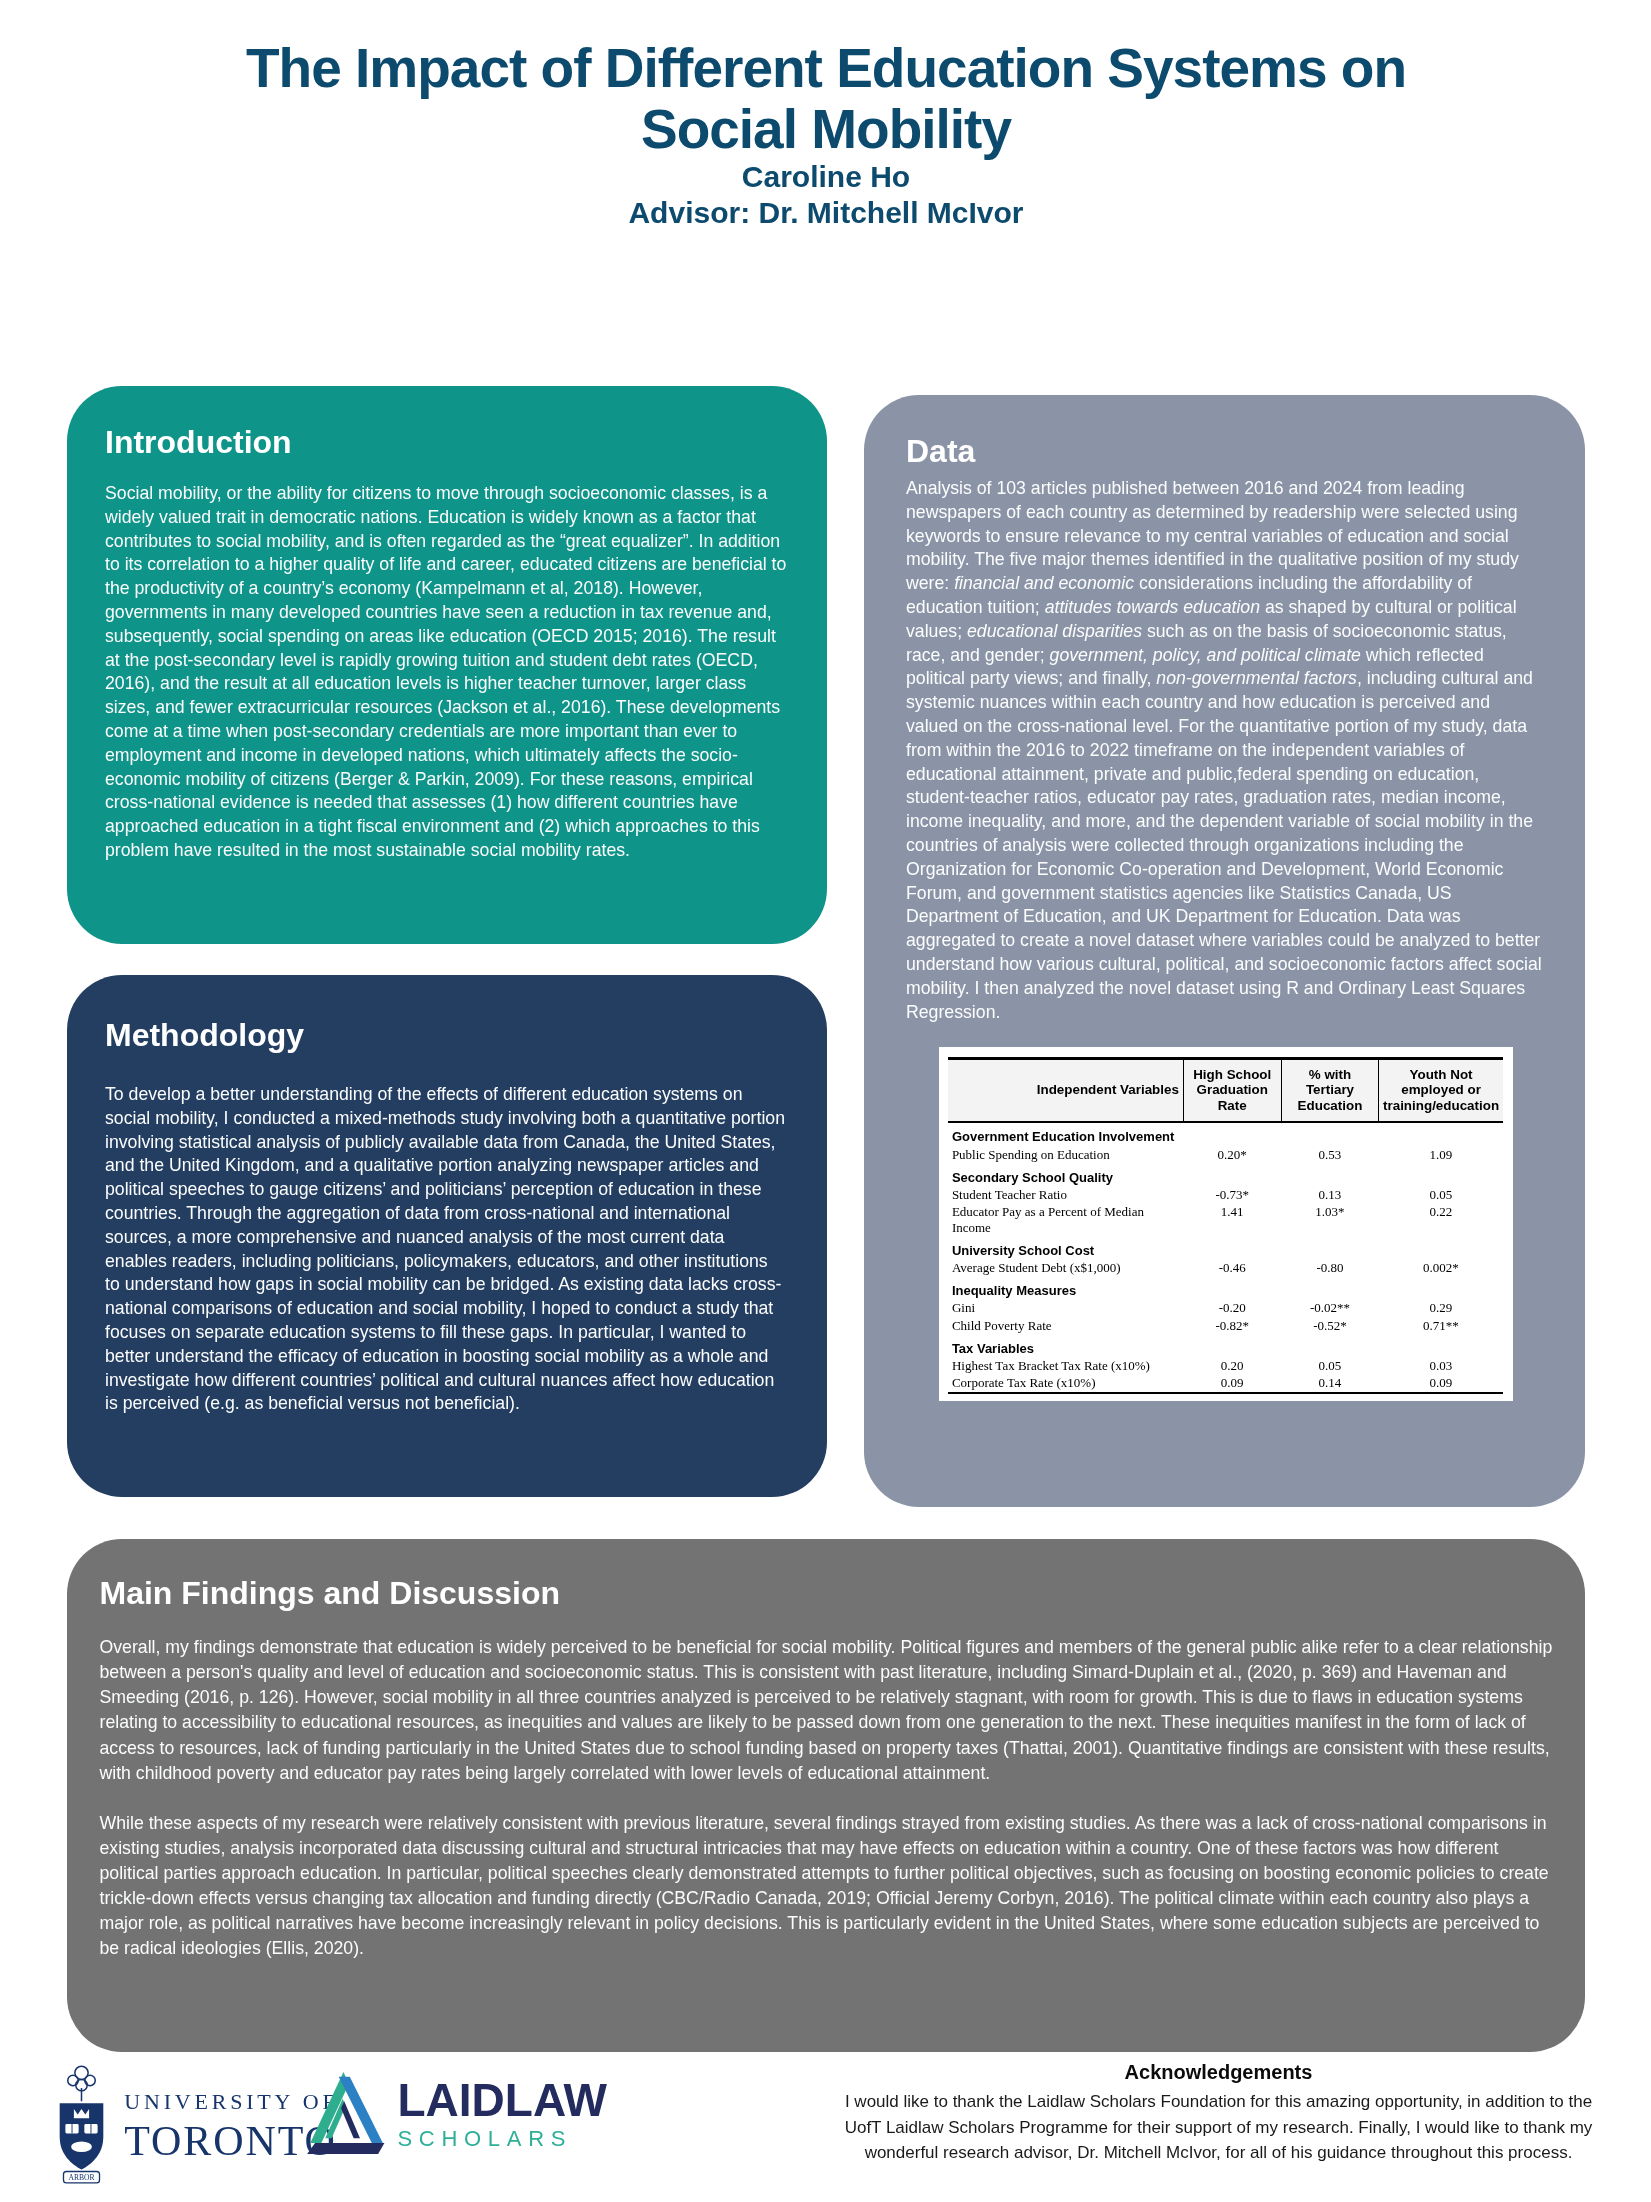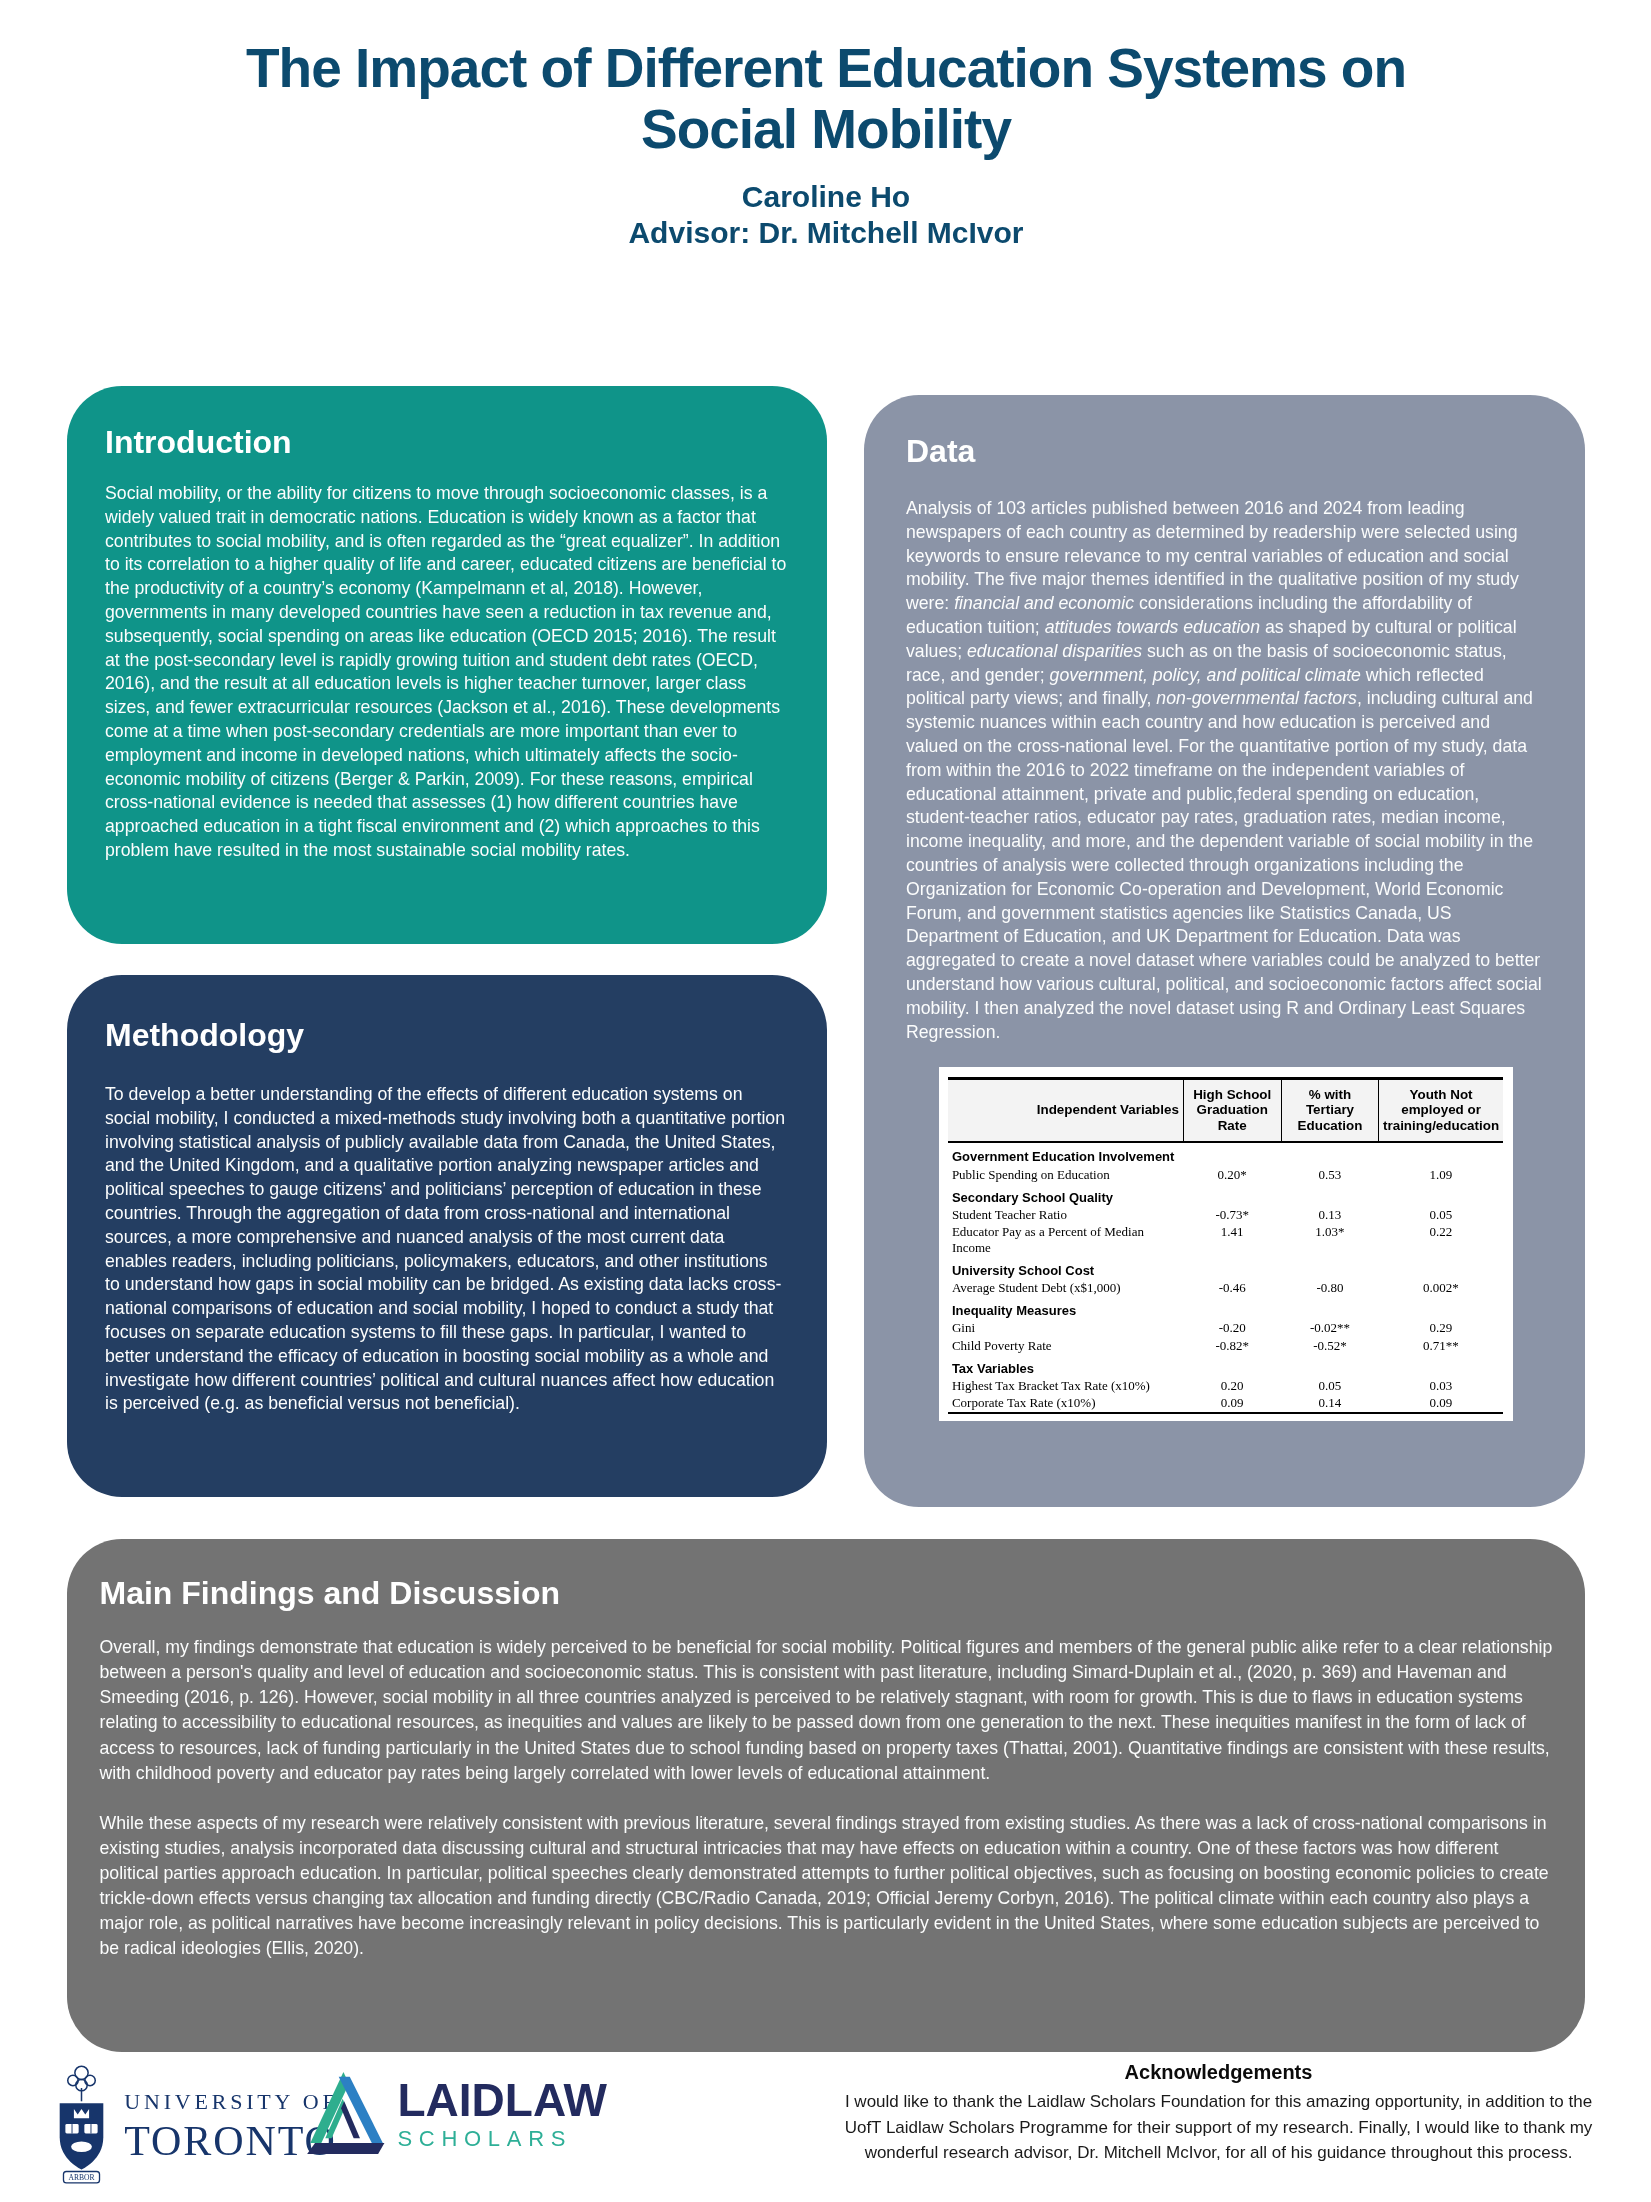--- a/index.html
+++ b/index.html
@@ -3,35 +3,35 @@
 <meta charset="utf-8">
 <style>
   * { margin:0; padding:0; box-sizing:border-box; }
   html,body { background:#ffffff; }
   body { font-family:"Liberation Sans", sans-serif; }
   .page { position:relative; width:1652px; height:2202px; background:#ffffff; overflow:hidden; }
 
   
   .header { position:absolute; top:38px; left:0; width:100%; text-align:center; color:#0c4a6e; }
   .title { font-size:55px; line-height:1.1; font-weight:800; letter-spacing:-1px; }
-  .byline { margin-top:21px; font-size:30px; font-weight:700; }
+  .byline { margin-top:1px; font-size:30px; font-weight:700; }
   .advisor { margin-top:1.9px; font-size:30px; font-weight:700; }
 
   
   .panel { position:absolute; border-radius:55px; color:#fcfdfd; }
   .panel h2 { font-size:32px; font-weight:700; color:#ffffff; }
   .panel .panel-body { font-size:17.7px; line-height:1.345; }
 
   .panel-intro   { left:67px;  top:386px;  width:760px;  height:558px;  background:#0F9489; padding:38px 40px 0 38px; }
   .panel-data    { left:864px; top:395px;  width:721px;  height:1112px; background:#8B94A7; padding:38px 40px 0 42px; }
   .panel-method  { left:67px;  top:975px; width:760px;  height:522px;  background:#243E62; padding:42px 40px 0 38px; }
   .panel-find    { left:67px;  top:1539px; width:1518px; height:513px;  background:#737373; padding:36px 32.5px 0 32.5px; }
 
   .panel-intro .panel-body  { margin-top:21px; }
-  .panel-data .panel-body   { margin-top:27px; }
+  .panel-data .panel-body   { margin-top:7px; }
   .panel-method .panel-body { margin-top:29px; }
   .panel-find .panel-body   { margin-top:23px; font-size:17.7px; line-height:1.42; }
   .panel-find .panel-body p + p { margin-top:25px; }
 
   
   .table-wrap { margin:23px auto 0 auto; width:574px; background:#ffffff; padding:9.6px 9.6px 7.6px 9.6px; }
   table.regress { width:100%; border-collapse:collapse; color:#000; border-top:3.8px solid #000; border-bottom:2.9px solid #000;
                   font-family:"Liberation Serif", serif; font-size:13px; line-height:1.18; }
   table.regress thead th { font-family:"Liberation Sans", sans-serif; font-weight:700; font-size:13.4px; background:#f3f3f3;
                   border-bottom:2.9px solid #000; border-left:1px solid #000; padding:6.7px 3.8px; text-align:center; vertical-align:middle; }

